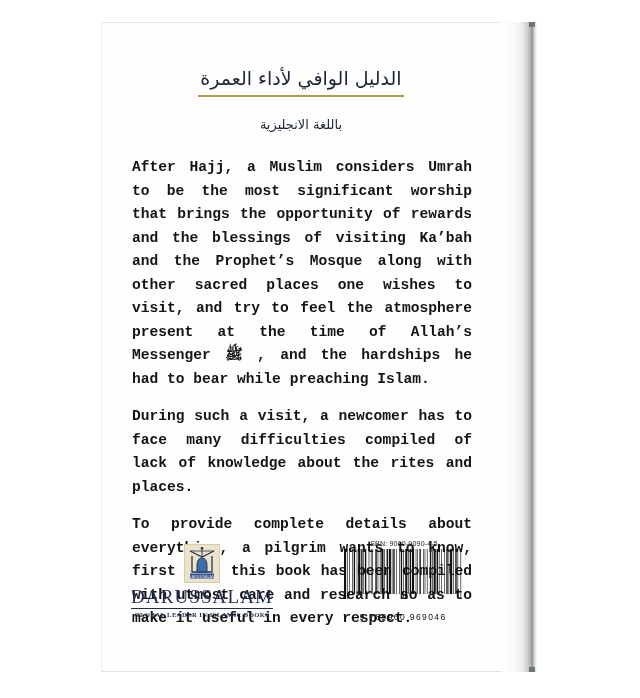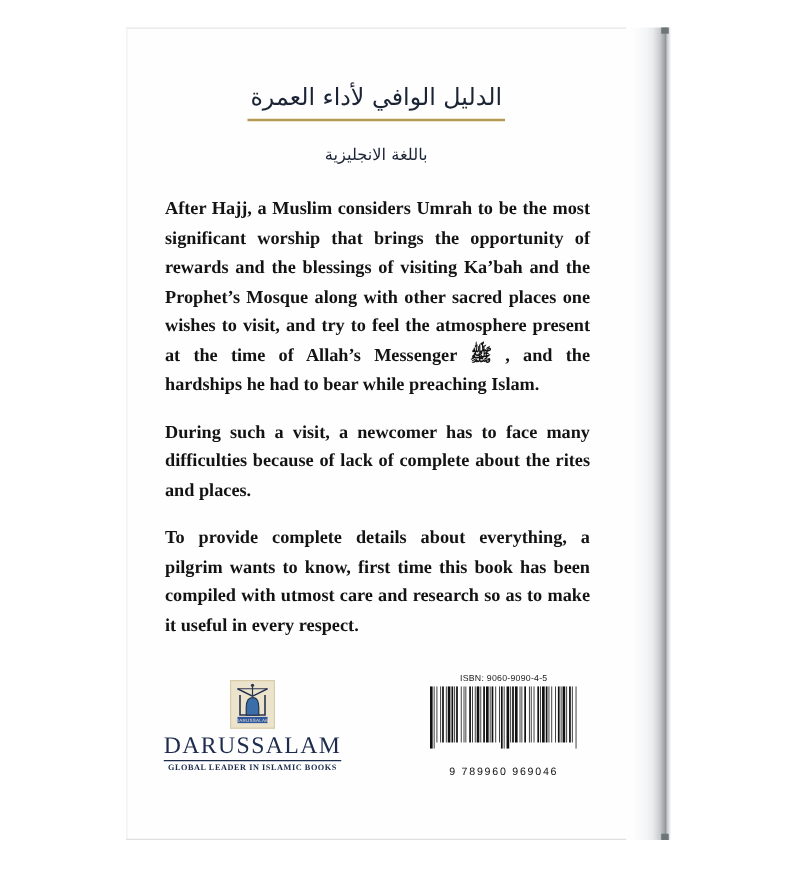--- a/index.html
+++ b/index.html
@@ -124,21 +124,21 @@
   }
 
   
   .blurb {
     position: absolute;
     left: 31px;
     top: 134px;
     width: 340px;
   }
   .para {
-    font-family: Liberation Serif, serif;
+    font-family: Liberation Mono, monospace;
     font-weight: 700;
     font-size: 14.6px;
     line-height: 23.5px;
     color: #131313;
     text-align: justify;
     margin: 0 0 14px 0;
     -webkit-hyphens: none;
     hyphens: none;
   }
   .para:last-child { margin-bottom: 0; }
@@ -230,21 +230,21 @@
       <div class="cover-left-hair"></div>
       <div class="cover-bottom-hair"></div>
 
       <div class="masthead">
         <div class="arabic-title">الدليل الوافي لأداء العمرة</div>
         <div class="arabic-subtitle">باللغة الانجليزية</div>
       </div>
 
       <div class="blurb">
         <p class="para">After Hajj, a Muslim considers Umrah to be the most significant worship that brings the opportunity of rewards and the blessings of visiting Ka’bah and the Prophet’s Mosque along with other sacred places one wishes to visit, and try to feel the atmosphere present at the time of Allah’s Messenger ﷺ , and the hardships he had to bear while preaching Islam.</p>
-        <p class="para">During such a visit, a newcomer has to face many difficulties because of lack of complete about the rites and places.</p>
+        <p class="para">During such a visit, a newcomer has to face many difficulties compiled of lack of knowledge about the rites and places.</p>
         <p class="para">To provide complete details about everything, a pilgrim wants to know, first time this book has been compiled with utmost care and research so as to make it useful in every respect.</p>
       </div>
 
       <div class="publisher">
         <div class="emblem">
           <svg width="34" height="37" viewBox="0 0 34 37" aria-hidden="true">
             <rect x="0" y="0" width="34" height="37" fill="#ece3cc"></rect>
             <path d="M5 6 L17 12 L29 6" stroke="#2a3550" stroke-width="1.2" fill="none"></path>
             <path d="M5 6 L29 6" stroke="#2a3550" stroke-width="0.8" fill="none"></path>
             <path d="M7 11 L7 27 L27 27 L27 11" stroke="#2a3550" stroke-width="1.3" fill="none"></path>

